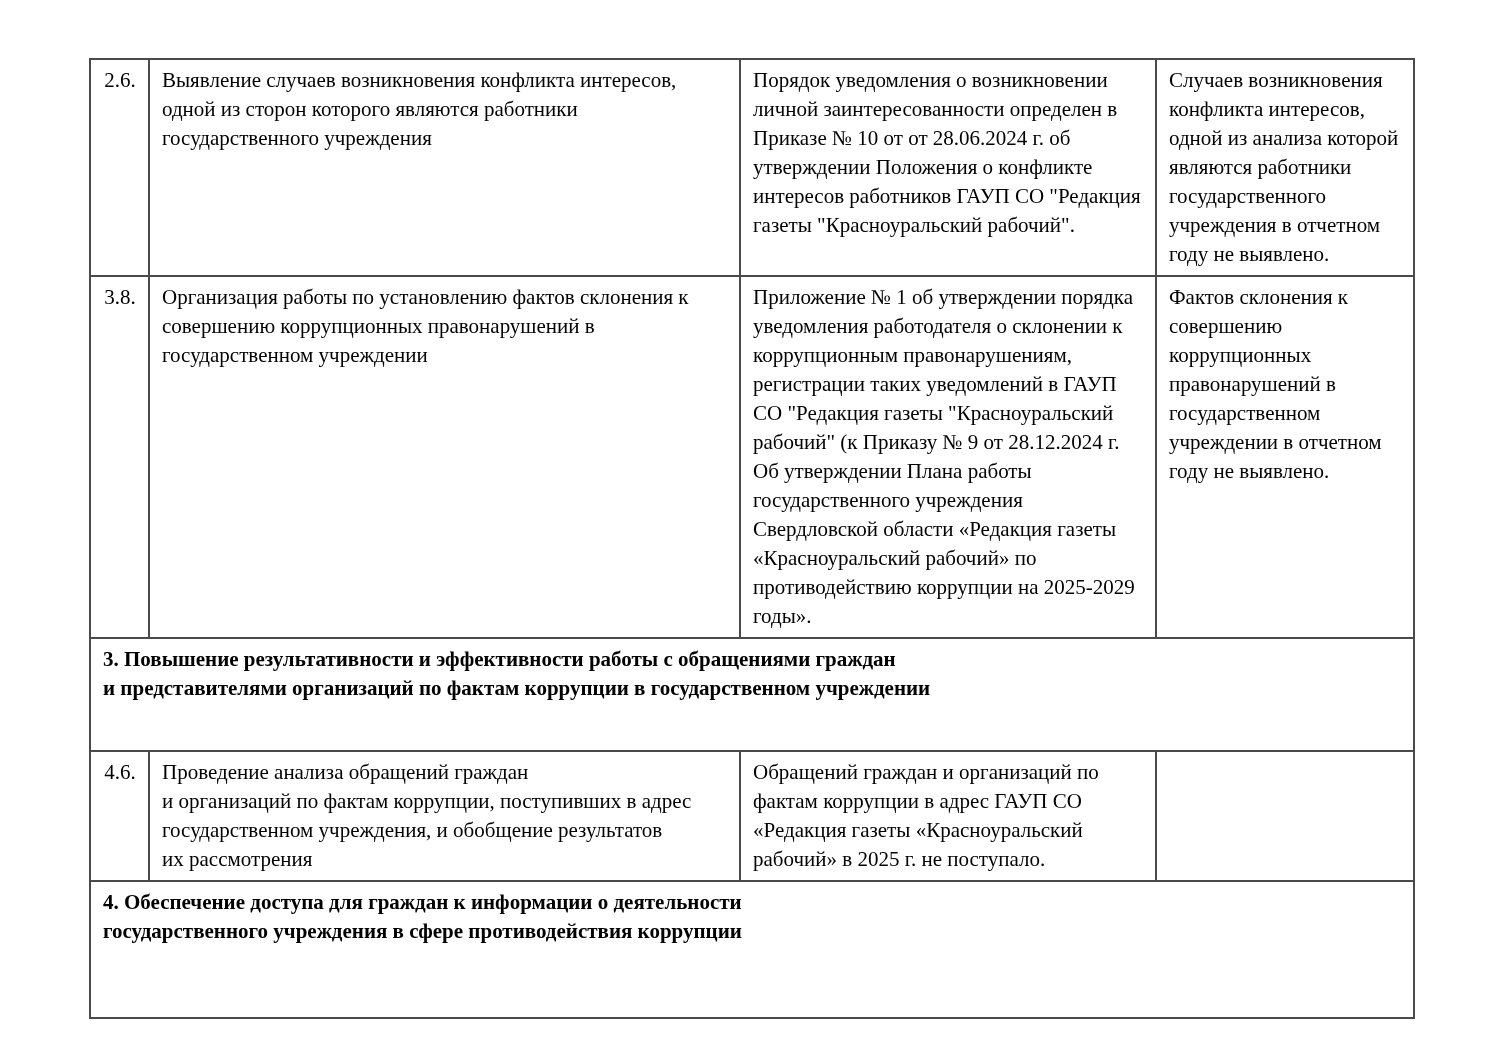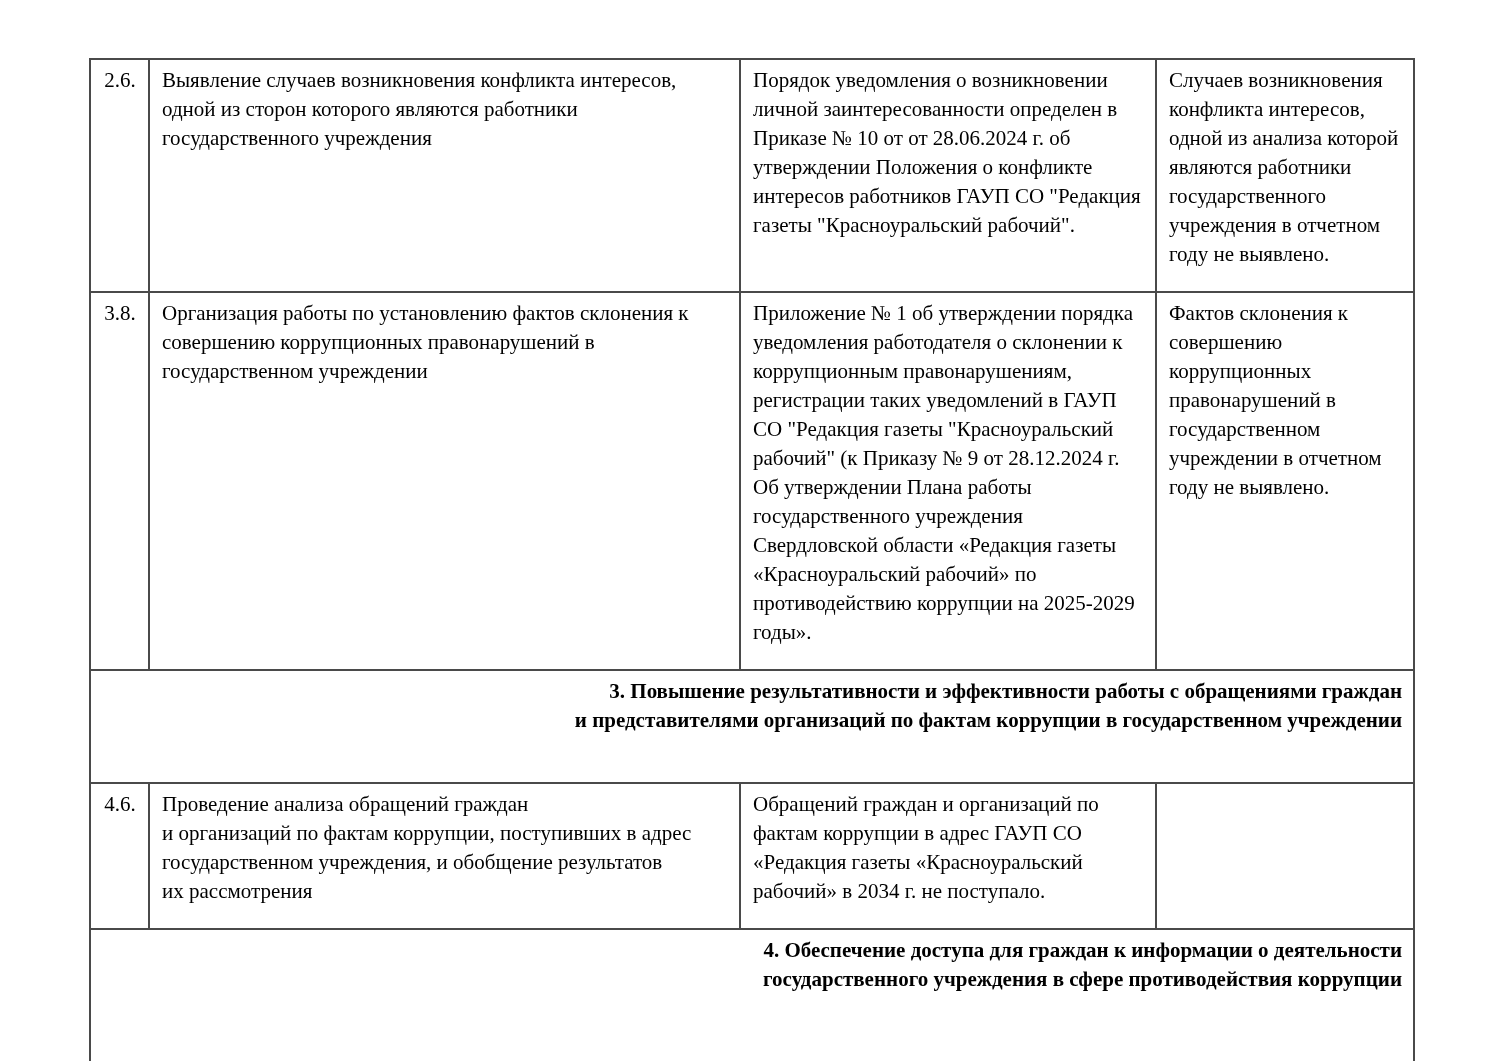--- a/index.html
+++ b/index.html
@@ -22,32 +22,32 @@
     top: 58px;
     width: 1324px;
     border-collapse: collapse;
     table-layout: fixed;
   }
   table.doc-table td {
     border: 2px solid #4a4a4a;
     vertical-align: top;
     font-size: 21px;
     line-height: 29px;
-    padding: 6px 11px 22px 12px;
+    padding: 6px 11px 6px 12px;
     white-space: pre-line;
     overflow: hidden;
     margin-top: 22px;
   }
   td.cell-num {
     text-align: center;
     padding-left: 2px;
     padding-right: 2px;
   }
   td.cell-section {
-    text-align: right;
+    text-align: left;
     vertical-align: middle;
     font-weight: bold;
     white-space: pre-line;
   }
 </style>
 </head>
 <body>
 
 <div class="page">
   <table class="doc-table">
@@ -112,21 +112,21 @@
 
     <tr style="height:117px">
       <td class="cell-num">4.6.</td>
       <td class="cell-measure">Проведение анализа обращений граждан
 и организаций по фактам коррупции, поступивших в адрес
 государственном учреждения, и обобщение результатов
 их рассмотрения</td>
       <td class="cell-info">Обращений граждан и организаций по
 фактам коррупции в адрес ГАУП СО
 «Редакция газеты «Красноуральский
-рабочий» в 2034 г. не поступало.</td>
+рабочий» в 2025 г. не поступало.</td>
       <td class="cell-result"></td>
     </tr>
 
     <tr style="height:137px">
       <td class="cell-section" colspan="4">4. Обеспечение доступа для граждан к информации о деятельности
 государственного учреждения в сфере противодействия коррупции</td>
     </tr>
   </tbody>
     </table>
 </div>

